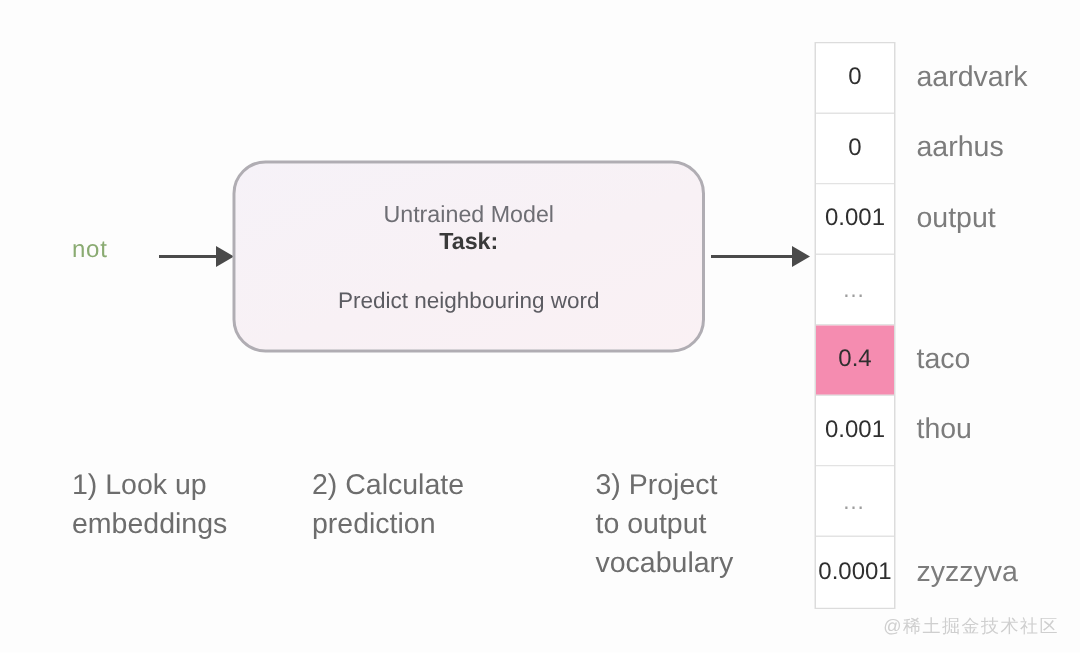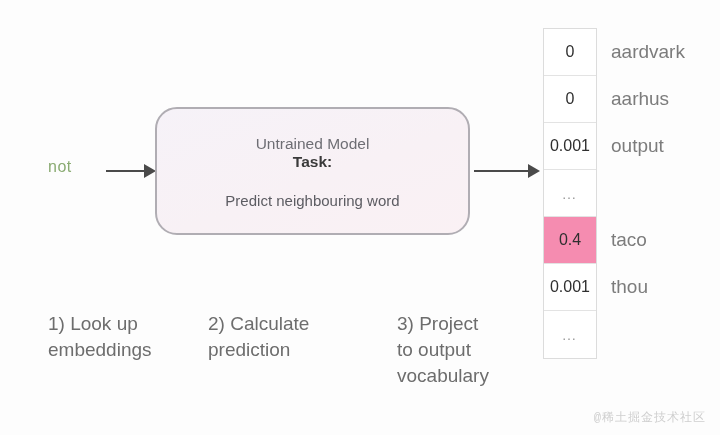--- a/index.html
+++ b/index.html
@@ -143,21 +143,21 @@
   }
 
   
   #watermark {
     position: absolute;
     right: 14px;
     bottom: 9px;
     font-size: 12px;
     color: #cfcfcf;
     letter-spacing: 1px;
-    font-family: Liberation Mono, monospace;
+    font-family: Liberation Sans, sans-serif;
   }
 </style>
 </head>
 <body>
 
 <div id="input-word">not</div>
 
 <div class="arrow" id="arrow-in">
   <div class="shaft"></div>
   <div class="head"></div>
@@ -202,15 +202,19 @@
       <span class="vocab-value">0.4</span>
       <span class="vocab-label">taco</span>
     </div>
     <div class="vocab-row">
       <span class="vocab-value">0.001</span>
       <span class="vocab-label">thou</span>
     </div>
     <div class="vocab-row ellipsis">
       <span class="vocab-value">…</span>
     </div>
+    <div class="vocab-row">
+      <span class="vocab-value">0.0001</span>
+      <span class="vocab-label">zyzzyva</span>
+    </div>
   </div>
 
 <div id="watermark">@稀土掘金技术社区</div>
 
 </body></html>

